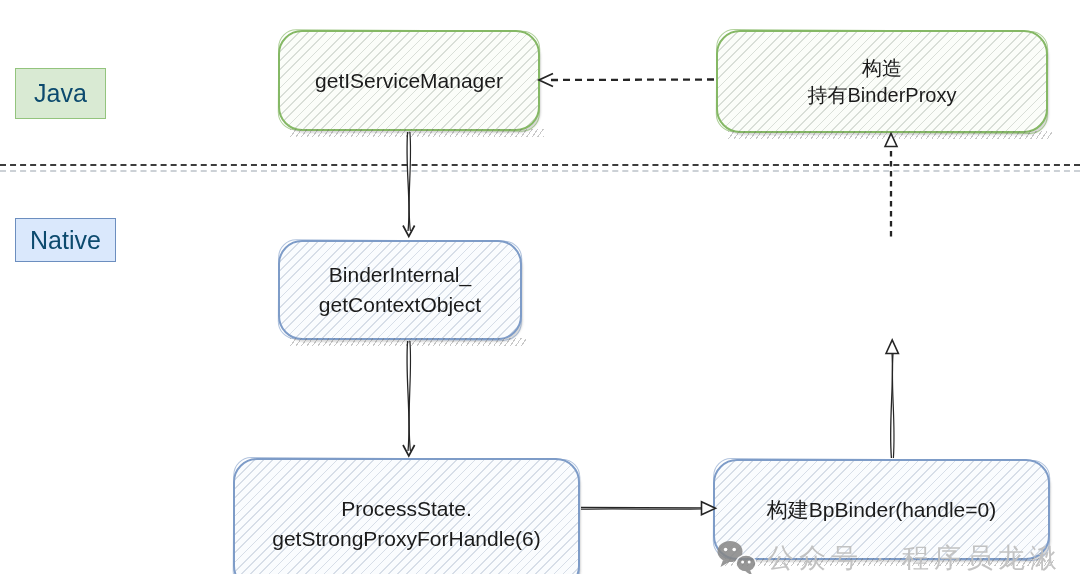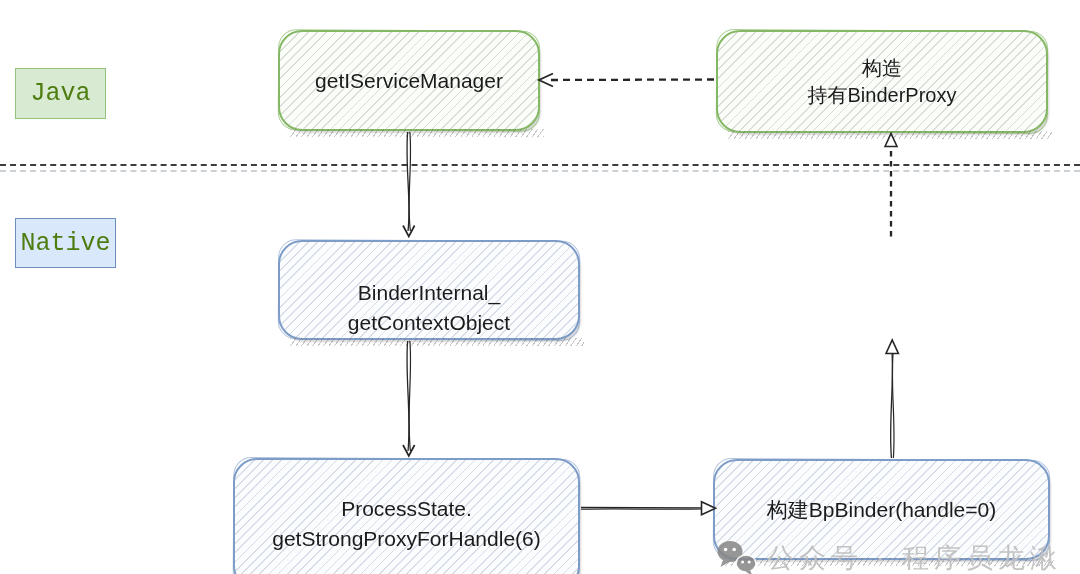--- a/index.html
+++ b/index.html
@@ -4,24 +4,24 @@
 <style>
   html,body{margin:0;padding:0;background:#ffffff;}
   .canvas{
     position:relative;width:1080px;height:574px;background:#ffffff;overflow:hidden;
     font-family:"Liberation Sans", sans-serif;color:#1b1b1b;
   }
 
   
   .flag{
     position:absolute;display:flex;align-items:center;justify-content:center;
-    font-size:25px;color:#4d7c0f;box-sizing:border-box;font-family:Liberation Mono, monospace;
+    font-size:25px;color:#0c4a6e;box-sizing:border-box;
   }
   .flag.java{left:15px;top:68px;width:91px;height:51px;background:#d9ead3;border:1.5px solid #93c47d;}
-  .flag.native{left:15px;top:218px;width:101px;height:50px;background:#dae8fc;border:1.5px solid #6c8ebf;}
+  .flag.native{left:15px;top:218px;width:101px;height:44px;background:#dae8fc;border:1.5px solid #6c8ebf;}
 
   
   .sep{position:absolute;left:0;right:0;height:0;}
   .sep.dark{top:164px;border-top:2.4px dashed #3d3d3d;}
   .sep.light{top:170px;border-top:2px dashed #ccd1d6;}
 
   
   .sketch{
     position:absolute;box-sizing:border-box;border-radius:24px;
     display:flex;flex-direction:column;align-items:center;justify-content:center;
@@ -46,21 +46,21 @@
   }
   .sketch.green::before{border:1.5px solid rgba(133,184,101,0.65);}
   .sketch.blue{
     border:2px solid #7e9cc8;background-color:#fafcfe;
     background-image:repeating-linear-gradient(135deg,rgba(124,144,174,0.28) 0 1.2px,transparent 1.2px 6.5px);
   }
   .sketch.blue::before{border:1.5px solid rgba(126,156,200,0.6);}
 
   .b-gism{left:278px;top:30px;width:262px;height:101px;}
   .b-smproxy{left:716px;top:30px;width:332px;height:103px;line-height:1.35;font-size:20px;}
-  .b-binternal{left:278px;top:240px;width:302px;height:100px;justify-content:flex-end;}
+  .b-binternal{left:278px;top:240px;width:244px;height:100px;}
   .b-jbproxy{left:717px;top:238px;width:346px;height:100px;}
   .b-pstate{left:233px;top:458px;width:347px;height:132px;}
   .b-bpbinder{left:713px;top:459px;width:337px;height:101px;}
 
   
   .overlay{position:absolute;left:0;top:0;z-index:4;pointer-events:none;}
   .overlay path,.overlay polyline{stroke:#252525;fill:none;}
   .overlay polygon{stroke:#252525;fill:#ffffff;}
 
   

